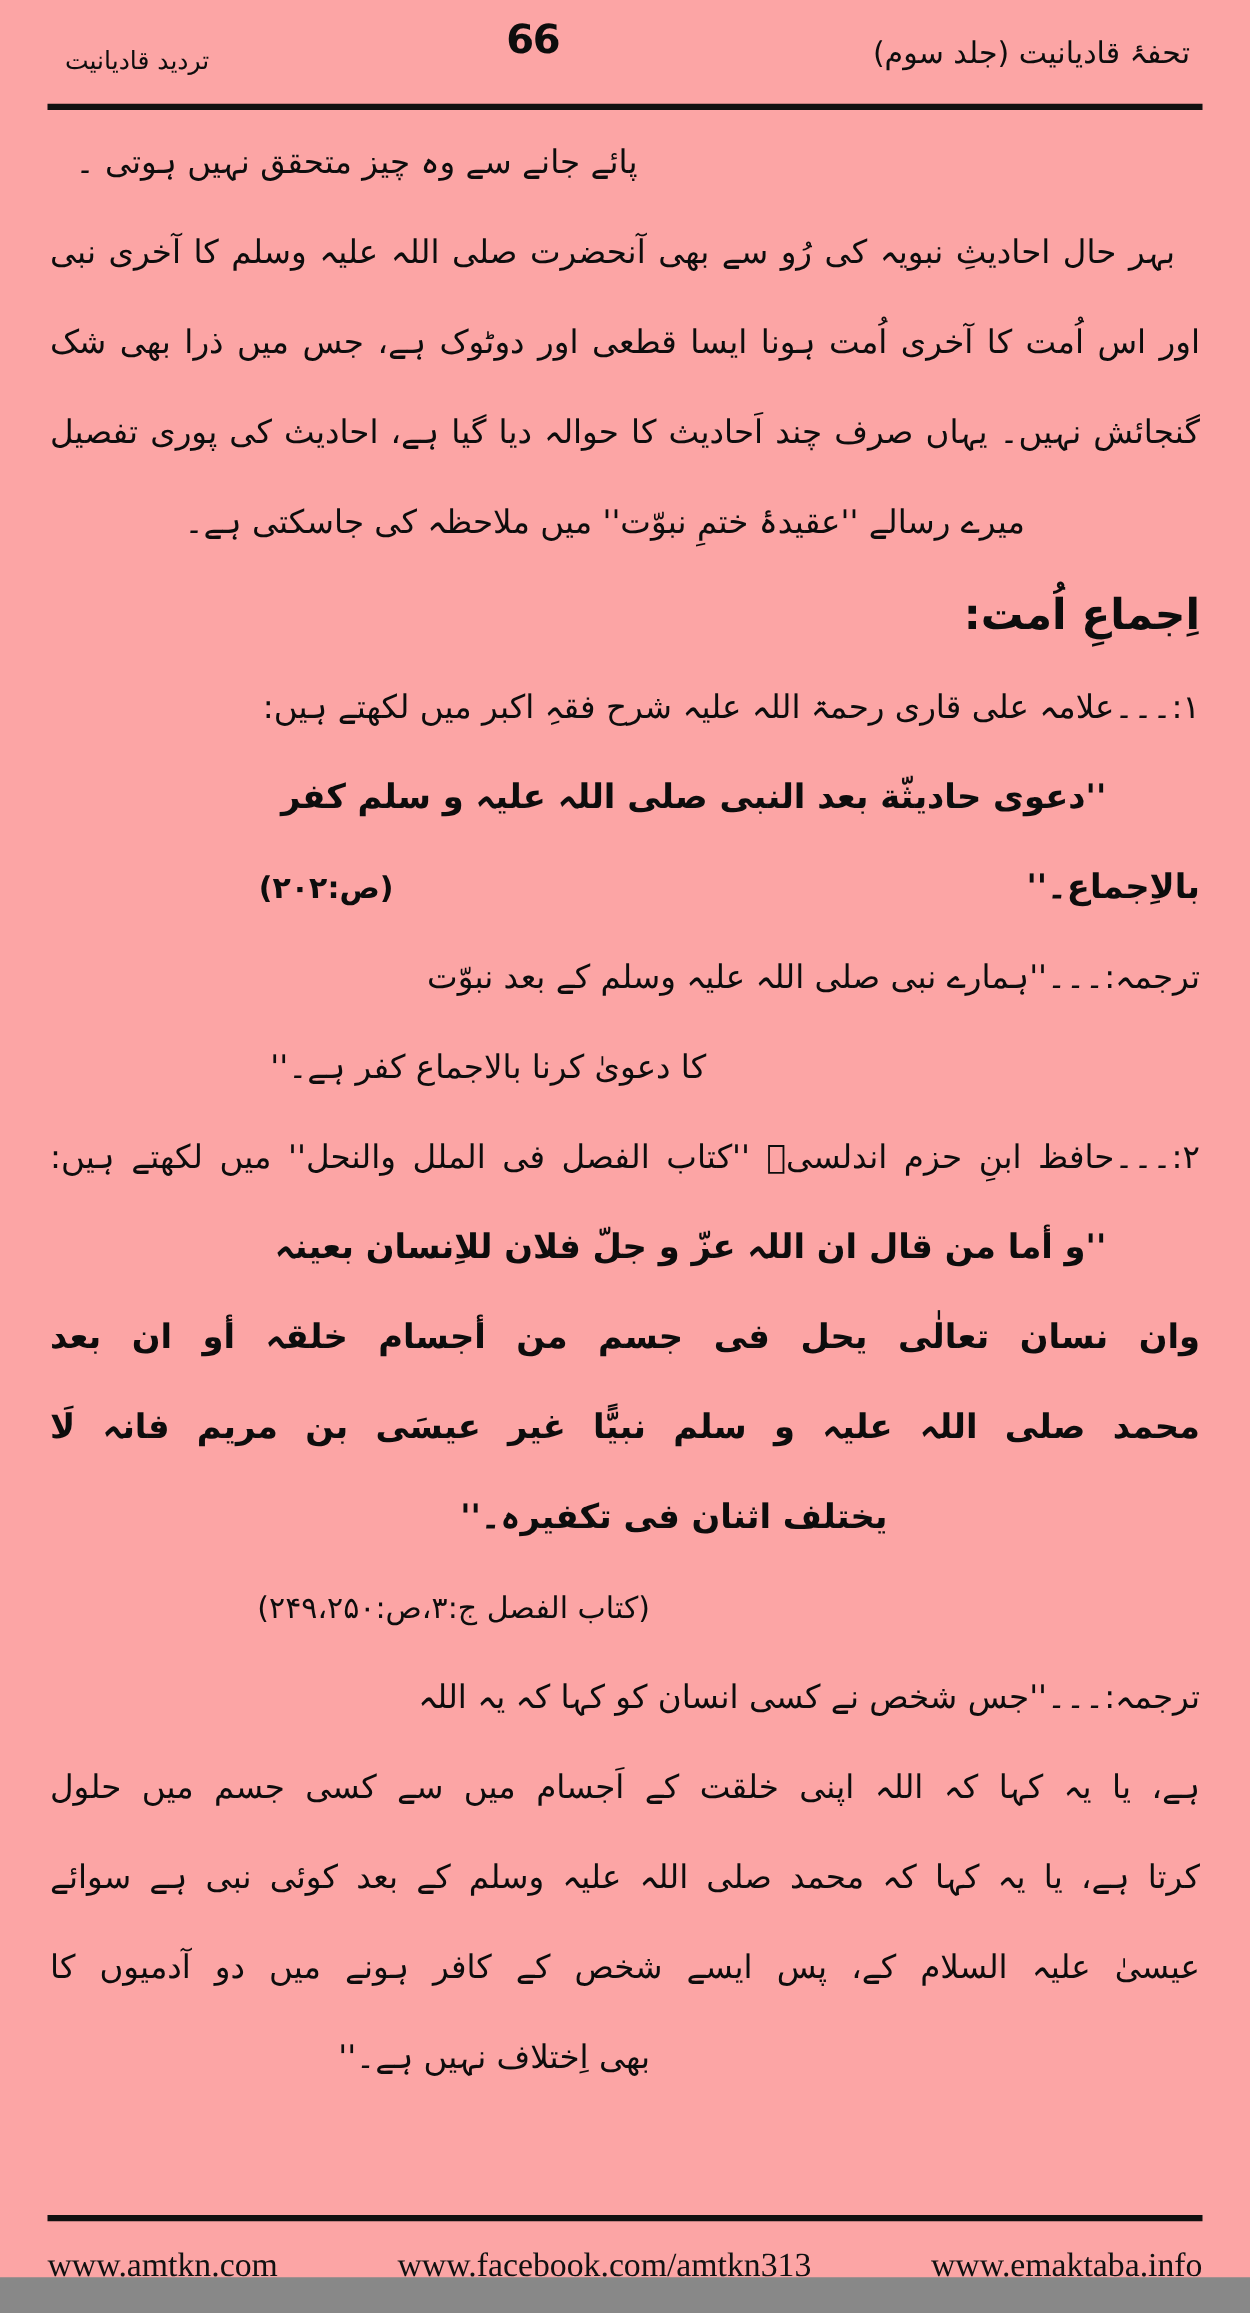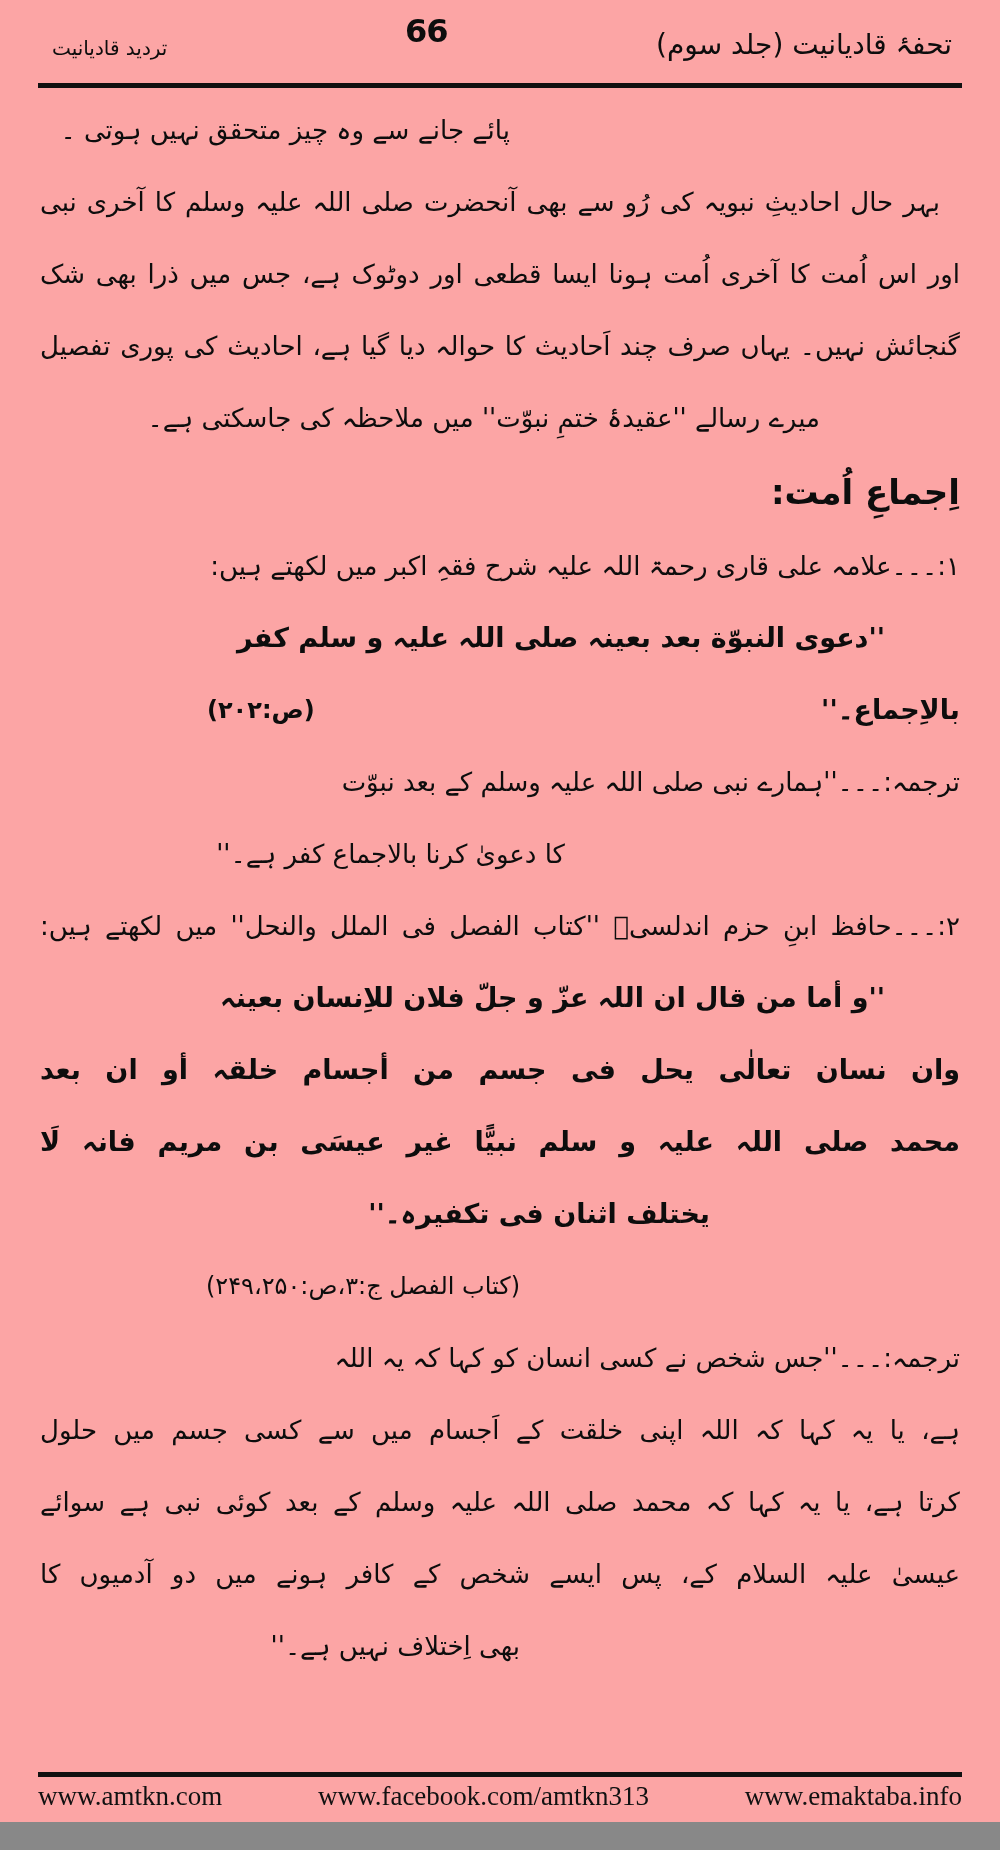--- a/index.html
+++ b/index.html
@@ -18,21 +18,21 @@
     font-size:20px;direction:rtl;white-space:nowrap;
   }
   .hdr-page{
     position:absolute;top:12px;left:405px;
     font-size:32px;font-weight:bold;
     font-family:"DejaVu Sans",sans-serif;
     letter-spacing:-1px;
   }
   .hdr-right{
     position:absolute;top:28px;right:48px;
-    font-size:28px;direction:rtl;white-space:nowrap;
+    font-size:24px;direction:rtl;white-space:nowrap;
   }
   .hdr-rule{
     position:absolute;top:83px;left:38px;right:38px;
     height:5px;background:#111;
   }
   
   .content{
     position:absolute;top:94px;left:40px;right:40px;
     direction:rtl;
     text-align:right;
@@ -61,21 +61,21 @@
   .ref-line{padding-right:440px;font-size:24px;}
   .row-quote{position:relative;}
   .row-quote .ref{
     position:absolute;left:150px;top:0;
     font-size:24px;font-weight:bold;margin-left:17px;
   }
   
   .footer{
     position:absolute;top:1772px;left:38px;right:38px;
     border-top:5px solid #111;
-    padding-top:4px;
+    padding-top:20px;
     display:flex;justify-content:space-between;align-items:baseline;
     direction:ltr;
     font-family:"Liberation Serif","DejaVu Serif",serif;
     font-size:27px;
     color:#111;
   }
   .footer span{white-space:nowrap;}
 </style>
 </head>
 <body>
@@ -92,21 +92,21 @@
     <div class="ln ind-intro">پائے جانے سے وہ چیز متحقق نہیں ہوتی ۔</div>
 
     <div class="ln j ind-first">بہر حال احادیثِ نبویہ کی رُو سے بھی آنحضرت صلی اللہ علیہ وسلم کا آخری نبی ہونا</div>
     <div class="ln j">اور اس اُمت کا آخری اُمت ہونا ایسا قطعی اور دوٹوک ہے، جس میں ذرا بھی شک وشبہ کی</div>
     <div class="ln j">گنجائش نہیں۔ یہاں صرف چند اَحادیث کا حوالہ دیا گیا ہے، احادیث کی پوری تفصیل</div>
     <div class="ln ind-center">میرے رسالے ''عقیدۂ ختمِ نبوّت'' میں ملاحظہ کی جاسکتی ہے۔</div>
 
     <div class="ln heading">اِجماعِ اُمت:</div>
 
     <div class="ln">۱:۔۔۔علامہ علی قاری رحمۃ اللہ علیہ شرح فقہِ اکبر میں لکھتے ہیں:</div>
-    <div class="ln ar ind-ar">''دعوی النبوّة بعد بعینہ صلی اللہ علیہ و سلم کفر</div>
+    <div class="ln ar ind-ar">''دعوی حادیثّة بعد النبی صلی اللہ علیہ و سلم کفر</div>
     <div class="ln ar row-quote">
       <span>بالاِجماع۔''</span>
       <span class="ref">(ص:۲۰۲)</span>
     </div>
     <div class="ln">ترجمہ:۔۔۔''ہمارے نبی صلی اللہ علیہ وسلم کے بعد نبوّت</div>
     <div class="ln ind-t1b">کا دعویٰ کرنا بالاجماع کفر ہے۔''</div>
 
     <div class="ln j">۲:۔۔۔حافظ ابنِ حزم اندلسیؒ ''کتاب الفصل فی الملل والنحل'' میں لکھتے ہیں:</div>
     <div class="ln ar ind-ar">''و أما من قال ان اللہ عزّ و جلّ فلان للاِنسان بعینہ</div>
     <div class="ln ar j">وان نسان تعالٰی یحل فی جسم من أجسام خلقہ أو ان بعد</div>

